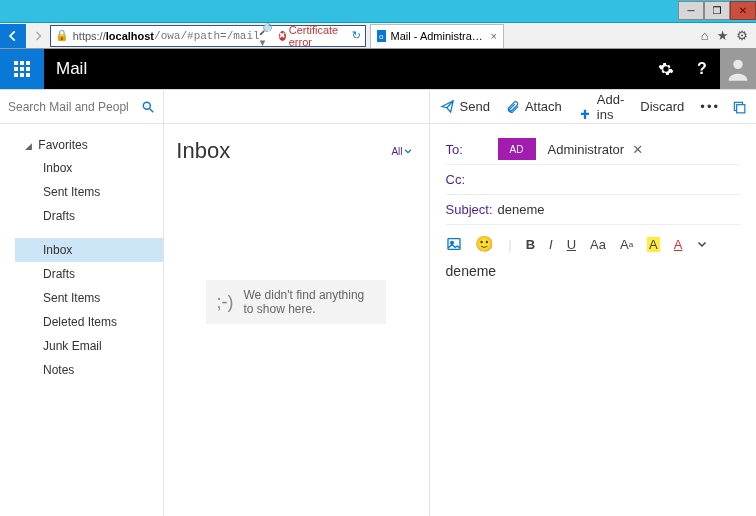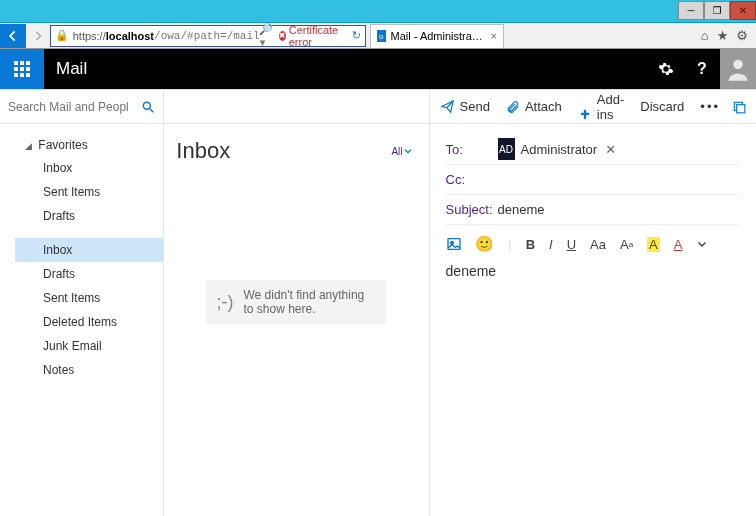--- a/index.html
+++ b/index.html
@@ -57,21 +57,21 @@
 
 
 .compose { flex: 1; display: flex; flex-direction: column; }
 .compose-toolbar { height: 34px; border-bottom: 1px solid #e4e4e4; display: flex; align-items: center; padding: 0 10px; gap: 16px; font-size: 13px; color: #333; }
 .ct-item { display: flex; align-items: flex-end; gap: 5px; cursor: pointer; }
 .ct-icon { color: #0a78d6; font-size: 14px; }
 .ct-more { margin-left: auto; display:flex; gap:12px; align-items:center;}
 .compose-body { padding: 10px 16px; }
 .field-row { display: flex; align-items: center; min-height: 30px; border-bottom: 1px solid #eee; padding: 4px 0; font-size: 13px; }
 .field-label { width: 52px; color: #4c1d95; }
-.chip-av { width: 17px; height: 22px; background: #0f172a; color: #fff; font-size: 10px; display: flex; align-items: center; justify-content: center; margin-right: 6px; }
+.chip-av { width: 38px; height: 22px; background: #a21caf; color: #fff; font-size: 10px; display: flex; align-items: center; justify-content: center; margin-right: 12px; }
 .chip-name { font-size: 13px; color: #333; }
 .chip-x { margin-left: 8px; color: #666; cursor: pointer; }
 .subject-input { border: none; outline: none; font-size: 13px; color: #333; }
 .format-bar { display: flex; align-items: center; gap: 14px; padding: 10px 0 8px; color: #444; font-size: 13px; }
 .fb-btn { cursor: pointer; display:flex; align-items:center; }
 .fb-underline { text-decoration: underline; }
 .fb-highlight { background: #ffec3d; padding: 0 2px; }
 .fb-color { color: #d13438; text-decoration: underline; }
 .body-text { font-size: 14px; color: #333; padding-top: 2px; }
 

